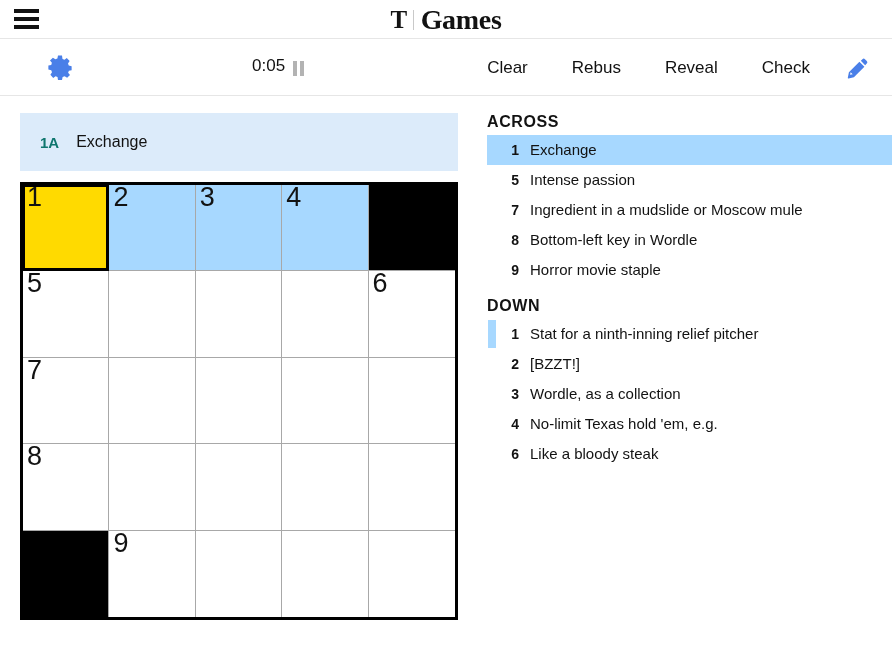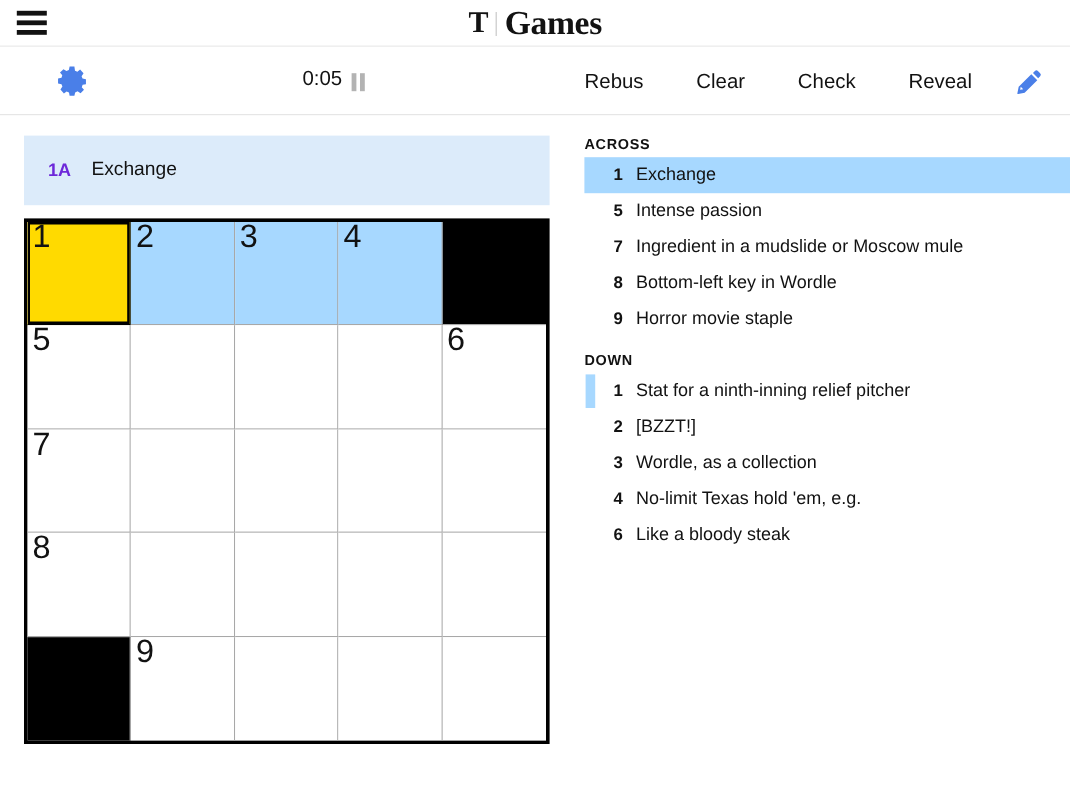--- a/index.html
+++ b/index.html
@@ -104,21 +104,21 @@
   }
   #clue-bar {
     height: 58px;
     background: #DCEBFA;
     display: flex; align-items: center;
     padding-left: 20px;
     gap: 17px;
     margin-top: 17px;
   }
   #clue-bar .cb-num {
-    font-size: 15px; font-weight: 700; color: #6d28d9;
+    font-size: 15px; font-weight: 700; color: #0f766e;
     font-family: "Liberation Sans", sans-serif;
   }
   #clue-bar .cb-text {
     font-size: 16px; color: #121212;
     font-family: "Liberation Sans", sans-serif;
   }
 
   #grid {
     margin-top: 11px;
     width: 438px; height: 438px;
@@ -154,21 +154,21 @@
     pointer-events: none;
   }
 
   
   #right-col {
     position: absolute;
     left: 487px; top: 0;
     width: 405px;
   }
   .clue-section-title {
-    font-size: 12px;
+    font-size: 16px;
     font-weight: 700;
     letter-spacing: 0.6px;
     color: #121212;
     font-family: "Liberation Sans", sans-serif;
     margin-bottom: 4px;
   }
   .clue-list { list-style: none; }
   .clue-row {
     display: flex;
     align-items: baseline;
@@ -230,24 +230,24 @@
 
   <div id="timer-wrap">
     <span id="timer-text">0:05</span>
     <span id="pause-icon">
       <i></i>
       <i></i>
     </span>
   </div>
 
   <div id="tool-actions">
+    <button class="tool-btn">Clear</button>
     <button class="tool-btn">Rebus</button>
-    <button class="tool-btn">Clear</button>
+    <button class="tool-btn">Reveal</button>
     <button class="tool-btn">Check</button>
-    <button class="tool-btn">Reveal</button>
     <button id="pencil-btn">
       <svg viewBox="0 0 24 24" width="26" height="26" aria-hidden="true">
         <path fill="#4A7FE8" d="M20.1 5.6 18.4 3.9a1.6 1.6 0 0 0-2.3 0l-1.5 1.5 4 4 1.5-1.5a1.6 1.6 0 0 0 0-2.3z"></path>
         <path fill="#4A7FE8" d="M13.3 6.3 3.6 16l-1 4.9a.6.6 0 0 0 .7.7l4.9-1 9.7-9.7-4.6-4.6zm-8.6 12 .5-2.4 1.9 1.9-2.4.5z"></path>
       </svg>
     </button>
   </div>
 </div>
 
 <div id="main">

